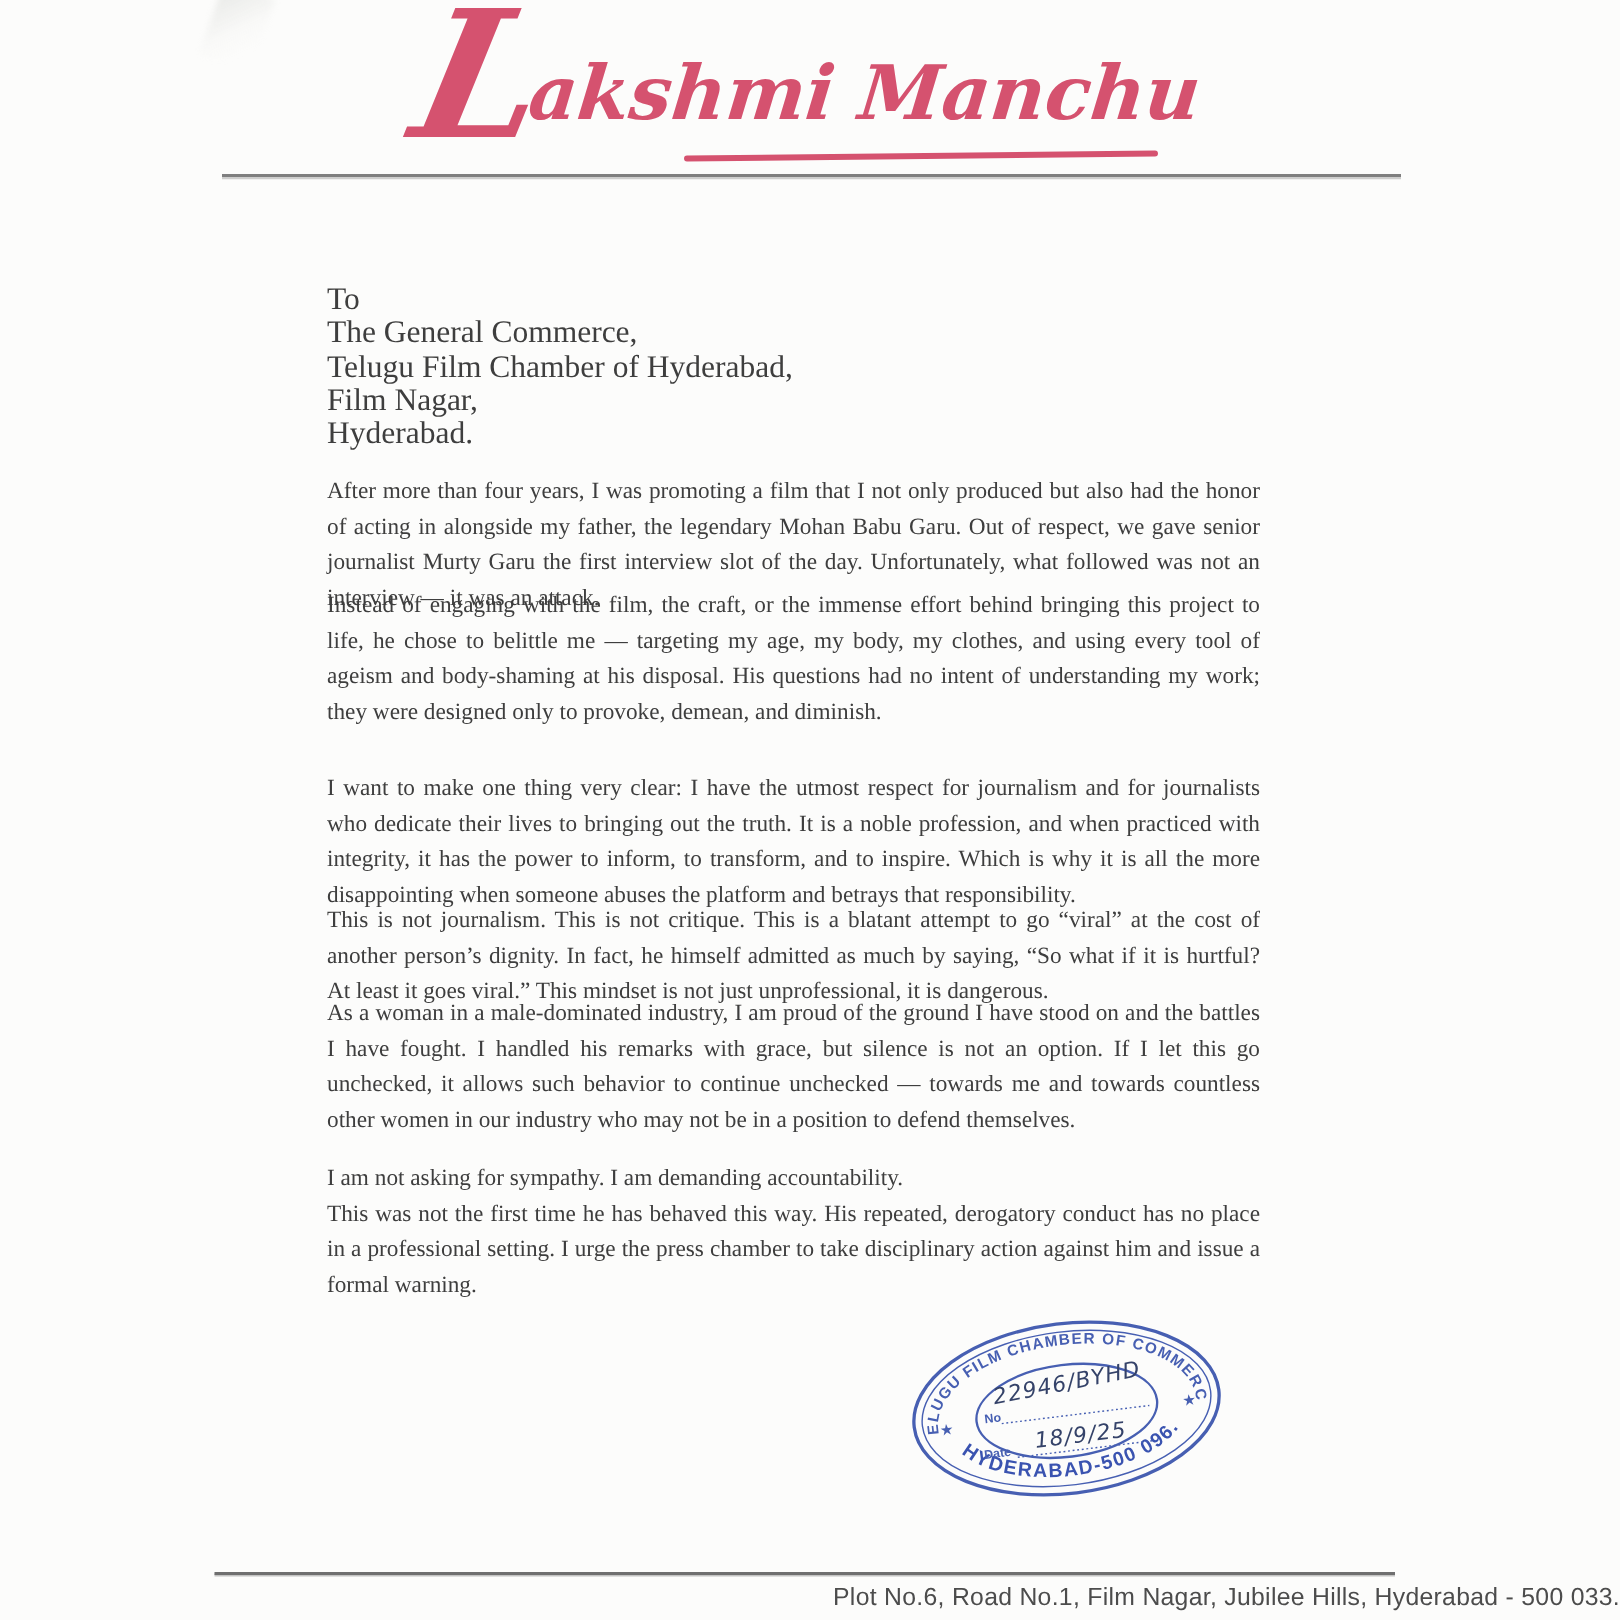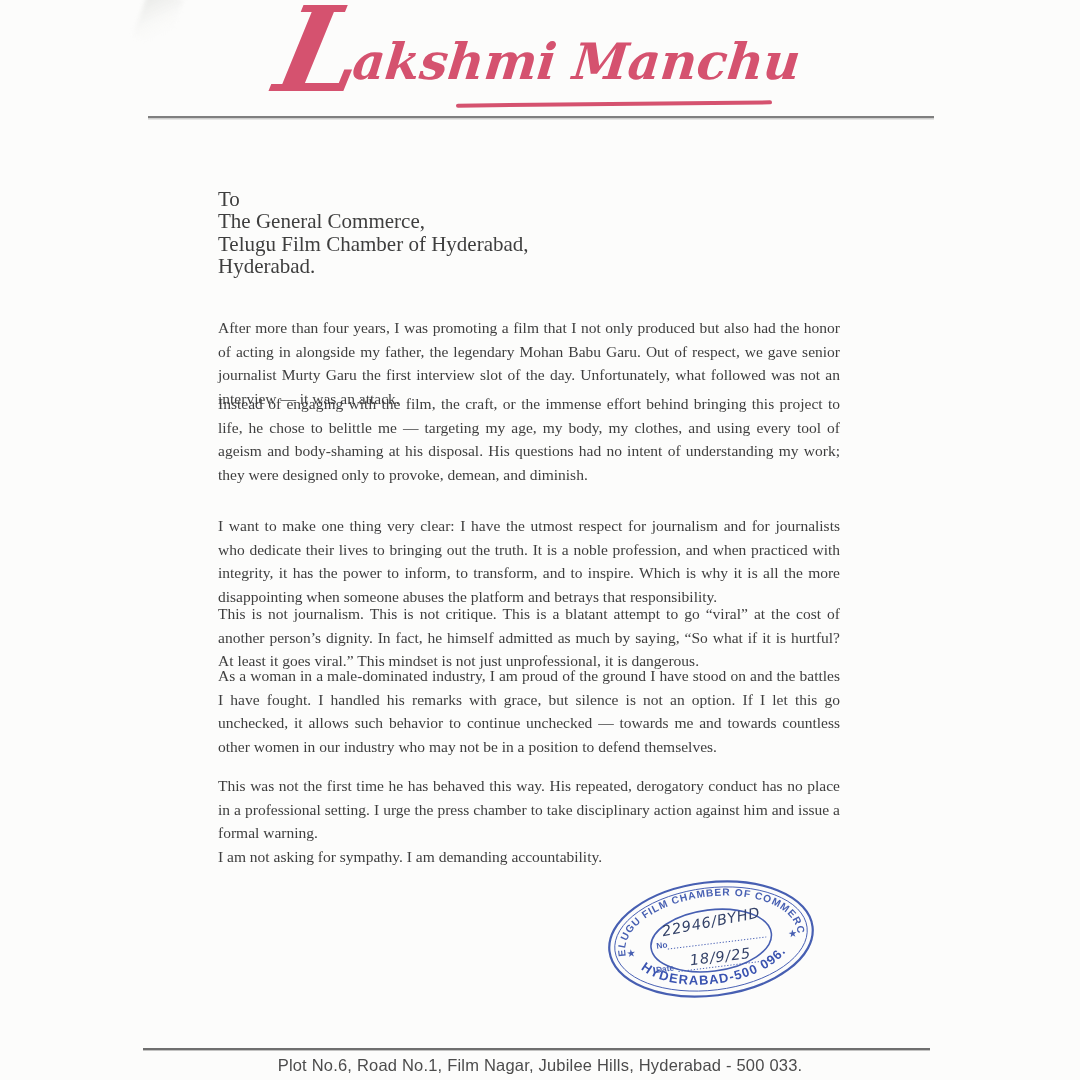--- a/index.html
+++ b/index.html
@@ -51,52 +51,53 @@
   .s-label{font-family:"Liberation Sans",sans-serif;font-size:10.5px;font-weight:600;fill:var(--stamp-blue,#3a54ad);}
   .s-star{font-size:13px;fill:var(--stamp-blue,#3a54ad);}
   .s-dots{stroke:var(--stamp-blue,#3a54ad);stroke-width:1.2;stroke-dasharray:1.6 2.3;fill:none;}
   .s-hand{font-family:"DejaVu Sans",sans-serif;font-style:italic;font-size:18.5px;letter-spacing:1px;fill:var(--ink-blue,#26355e);}
   
   .footer-rule{
     position:absolute;left:143px;top:1048px;width:787px;height:2px;background:#6f6f6f;
     box-shadow:0 1px 0 rgba(110,110,110,.4);
   }
   .footer-address{
-    position:absolute;left:0;right:0;top:1056px;text-align:center;
+    position:absolute;left:0;right:0;top:1056px;text-align:right;
     font-family:"Liberation Sans",sans-serif;font-size:16.5px;color:#4c4c4c;letter-spacing:.2px;
   }
 </style>
 </head>
 <body>
 
 <div class="page">
 
   <div class="crease"></div>
 
   <div class="letterhead">
     <span class="lh-initial">L</span><span class="lh-first">akshmi</span><span class="lh-surname">Manchu</span>
   </div>
   <div class="lh-underline"></div>
   <div class="header-rule"></div>
 
   <div class="recipient">
     <div>To</div>
     <div>The General Commerce,</div>
     <div>Telugu Film Chamber of Hyderabad,</div>
+    <div>Film Nagar,</div>
     <div>Hyderabad.</div>
   </div>
 
   <div class="letter-par" id="p1">After more than four years, I was promoting a film that I not only produced but also had the honor of acting in alongside my father, the legendary Mohan Babu Garu. Out of respect, we gave senior journalist Murty Garu the first interview slot of the day. Unfortunately, what followed was not an interview — it was an attack.</div>
   <div class="letter-par" id="p2">Instead of engaging with the film, the craft, or the immense effort behind bringing this project to life, he chose to belittle me — targeting my age, my body, my clothes, and using every tool of ageism and body-shaming at his disposal. His questions had no intent of understanding my work; they were designed only to provoke, demean, and diminish.</div>
   <div class="letter-par" id="p3">I want to make one thing very clear: I have the utmost respect for journalism and for journalists who dedicate their lives to bringing out the truth. It is a noble profession, and when practiced with integrity, it has the power to inform, to transform, and to inspire. Which is why it is all the more disappointing when someone abuses the platform and betrays that responsibility.</div>
   <div class="letter-par" id="p4">This is not journalism. This is not critique. This is a blatant attempt to go “viral” at the cost of another person’s dignity. In fact, he himself admitted as much by saying, “So what if it is hurtful? At least it goes viral.” This mindset is not just unprofessional, it is dangerous.</div>
   <div class="letter-par" id="p5">As a woman in a male-dominated industry, I am proud of the ground I have stood on and the battles I have fought. I handled his remarks with grace, but silence is not an option. If I let this go unchecked, it allows such behavior to continue unchecked — towards me and towards countless other women in our industry who may not be in a position to defend themselves.</div>
   <div class="letter-par" id="p67">
+    <p>I am not asking for sympathy. I am demanding accountability.</p>
     <p>This was not the first time he has behaved this way. His repeated, derogatory conduct has no place in a professional setting. I urge the press chamber to take disciplinary action against him and issue a formal warning.</p>
-    <p>I am not asking for sympathy. I am demanding accountability.</p>
   </div>
 
   <div class="stamp">
     <svg viewBox="0 0 272 152" xmlns="http://www.w3.org/2000/svg">
       <defs>
         <path id="arcTop" d="M 26 80 A 110 58 0 0 1 246 80" fill="none"></path>
         <path id="arcBot" d="M 34 82 A 102 51 0 0 0 238 82" fill="none"></path>
       </defs>
       <ellipse class="s-ring" cx="136" cy="76" rx="130" ry="72" stroke-width="2.8"></ellipse>
       <ellipse class="s-ring" cx="136" cy="76" rx="123" ry="65" stroke-width="1.2"></ellipse>

